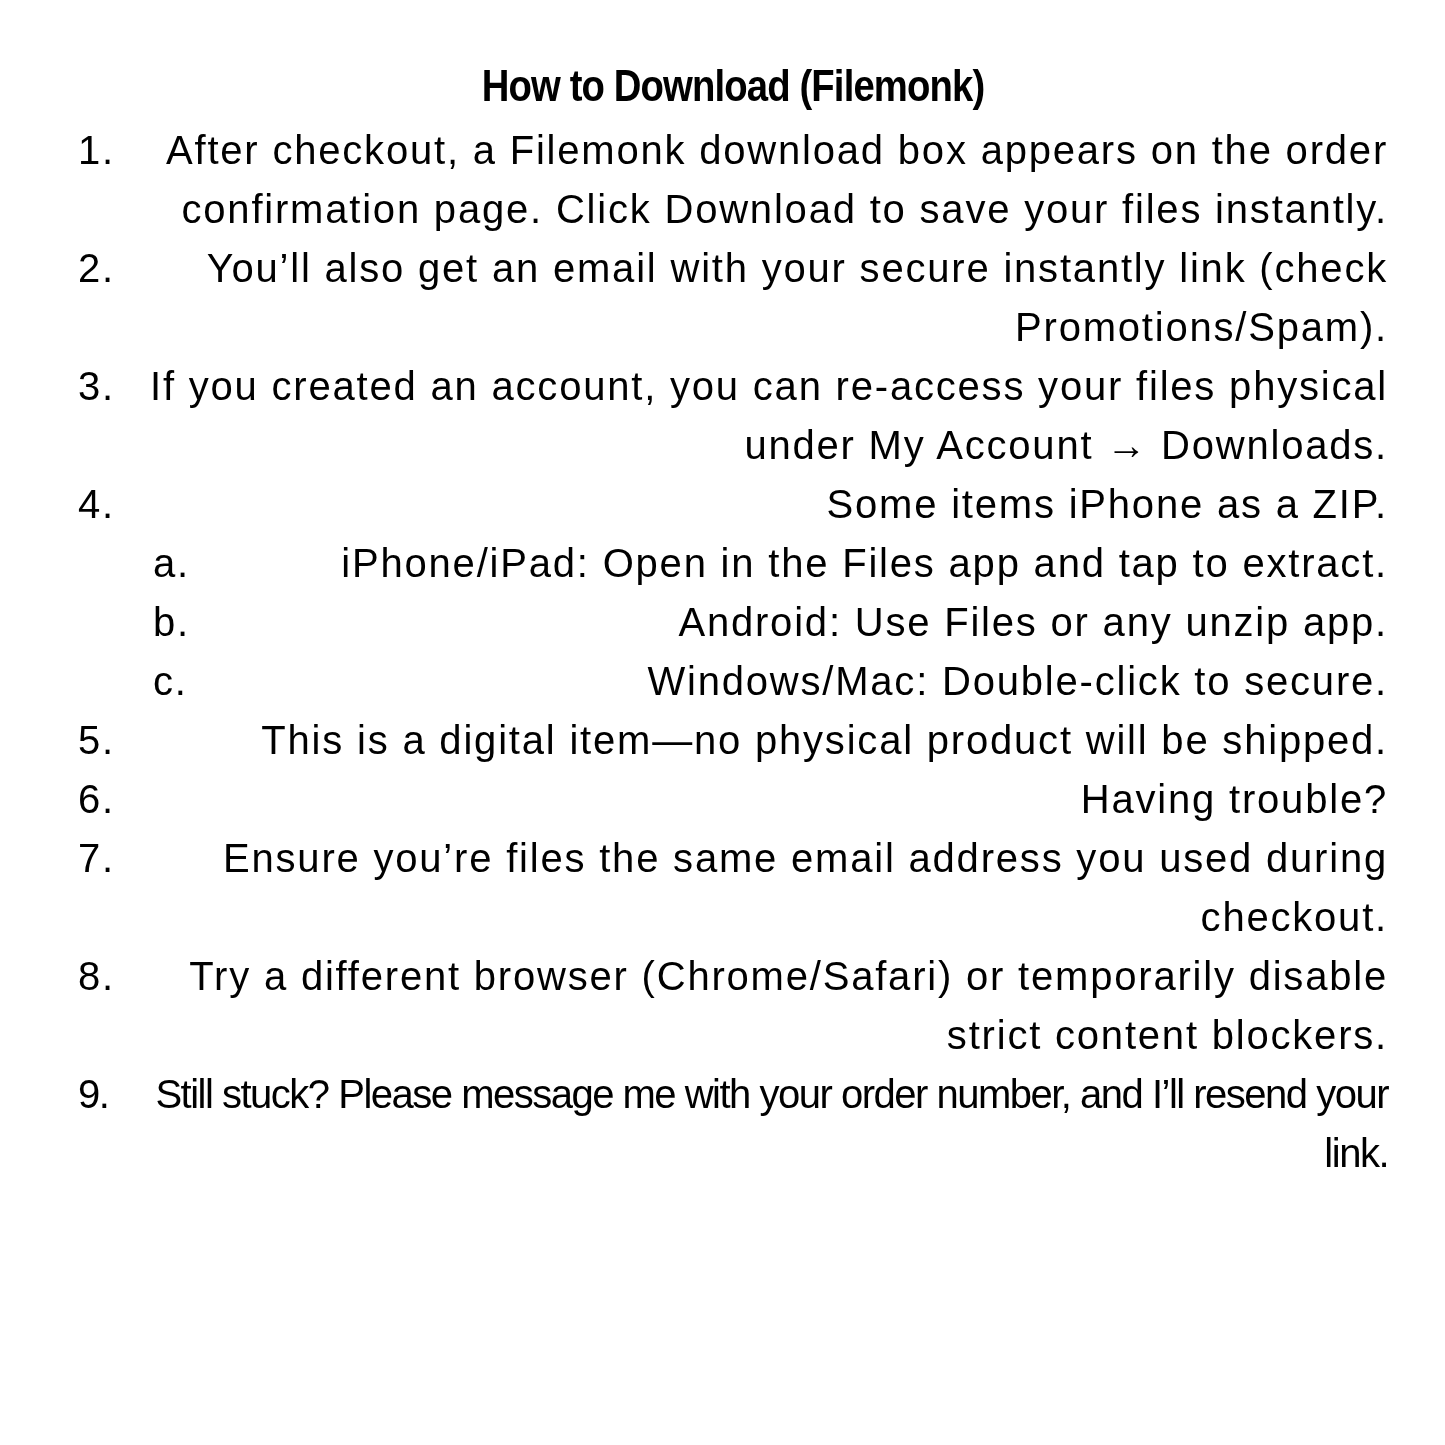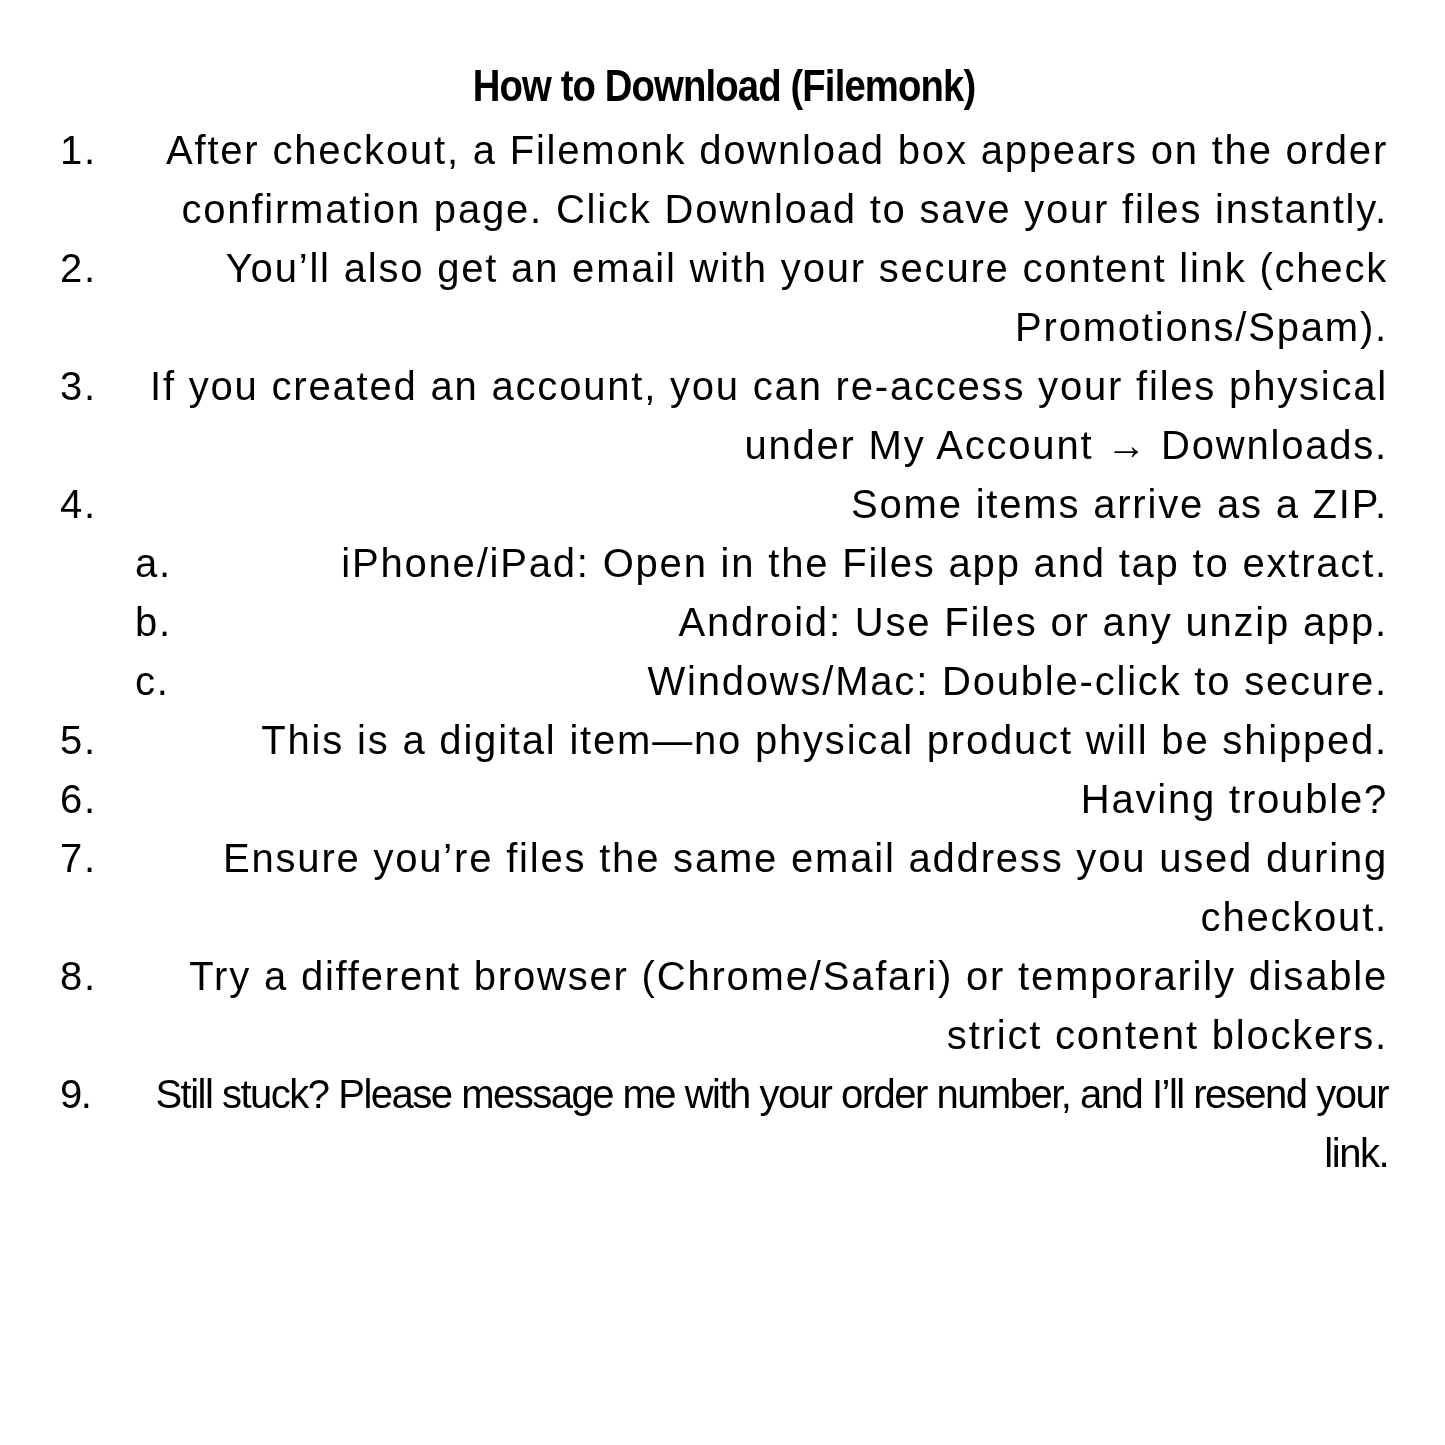--- a/index.html
+++ b/index.html
@@ -8,21 +8,21 @@
     background: #ffffff;
     color: #000000;
     font-family: "Liberation Sans", sans-serif;
   }
   .page {
     position: relative;
     width: 1445px;
     height: 1445px;
     background: #ffffff;
     box-sizing: border-box;
-    padding: 56px 57px 0 60px;
+    padding: 56px 57px 0 78px;
     overflow: hidden;
   }
   .title {
     margin: 0 0 6px 0;
     font-size: 44px;
     line-height: 59px;
     font-weight: bold;
     text-align: center;
     letter-spacing: -1px;
     transform: scaleX(0.87);
@@ -61,29 +61,29 @@
 
 <div class="page">
   <h1 class="title">How to Download (Filemonk)</h1>
   <ol class="list" id="list">
       <li class="row">
     <span class="marker">1.</span>
     <span class="text">After checkout, a Filemonk download box appears on the order confirmation page. Click Download to save your files instantly.</span>
   </li>
       <li class="row">
     <span class="marker">2.</span>
-    <span class="text">You’ll also get an email with your secure content link (check Promotions/Spam).</span>
+    <span class="text">You’ll also get an email with your secure instantly link (check Promotions/Spam).</span>
   </li>
       <li class="row">
     <span class="marker">3.</span>
     <span class="text">If you created an account, you can re-access your files physical under My Account → Downloads.</span>
   </li>
       <li class="row">
     <span class="marker">4.</span>
-    <span class="text">Some items arrive as a ZIP.</span>
+    <span class="text">Some items iPhone as a ZIP.</span>
   </li>
       <li class="row sub">
     <span class="marker">a.</span>
     <span class="text">iPhone/iPad: Open in the Files app and tap to extract.</span>
   </li>
       <li class="row sub">
     <span class="marker">b.</span>
     <span class="text">Android: Use Files or any unzip app.</span>
   </li>
       <li class="row sub">

